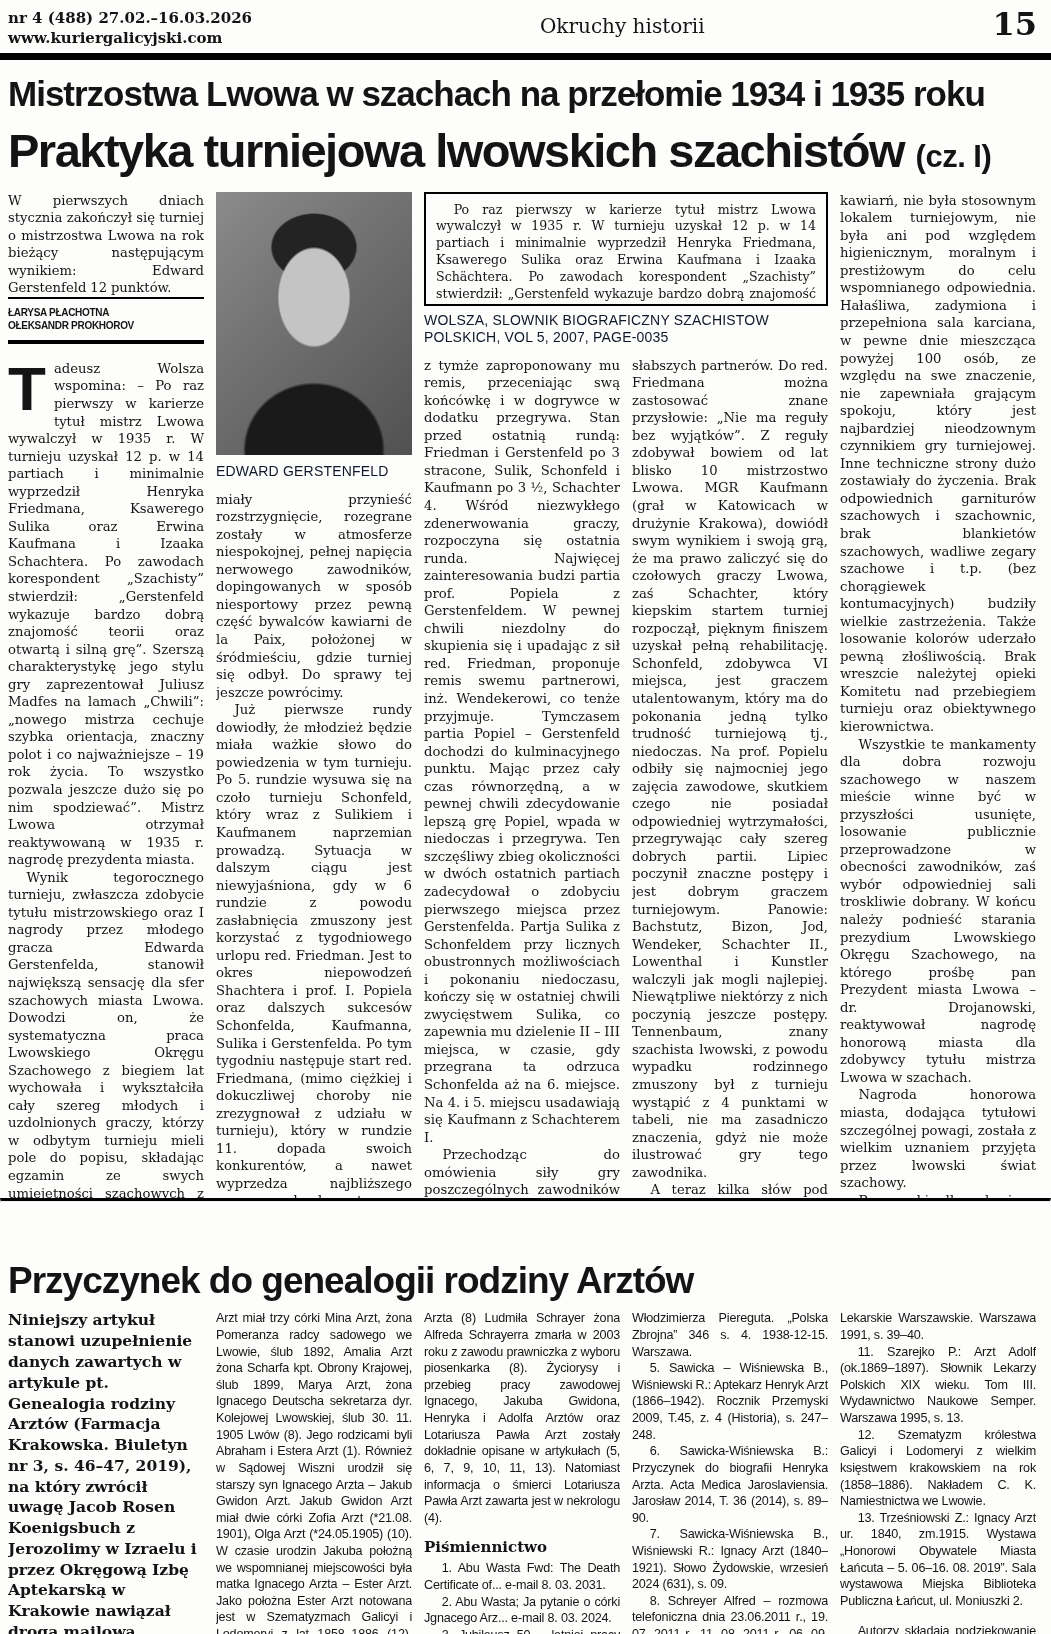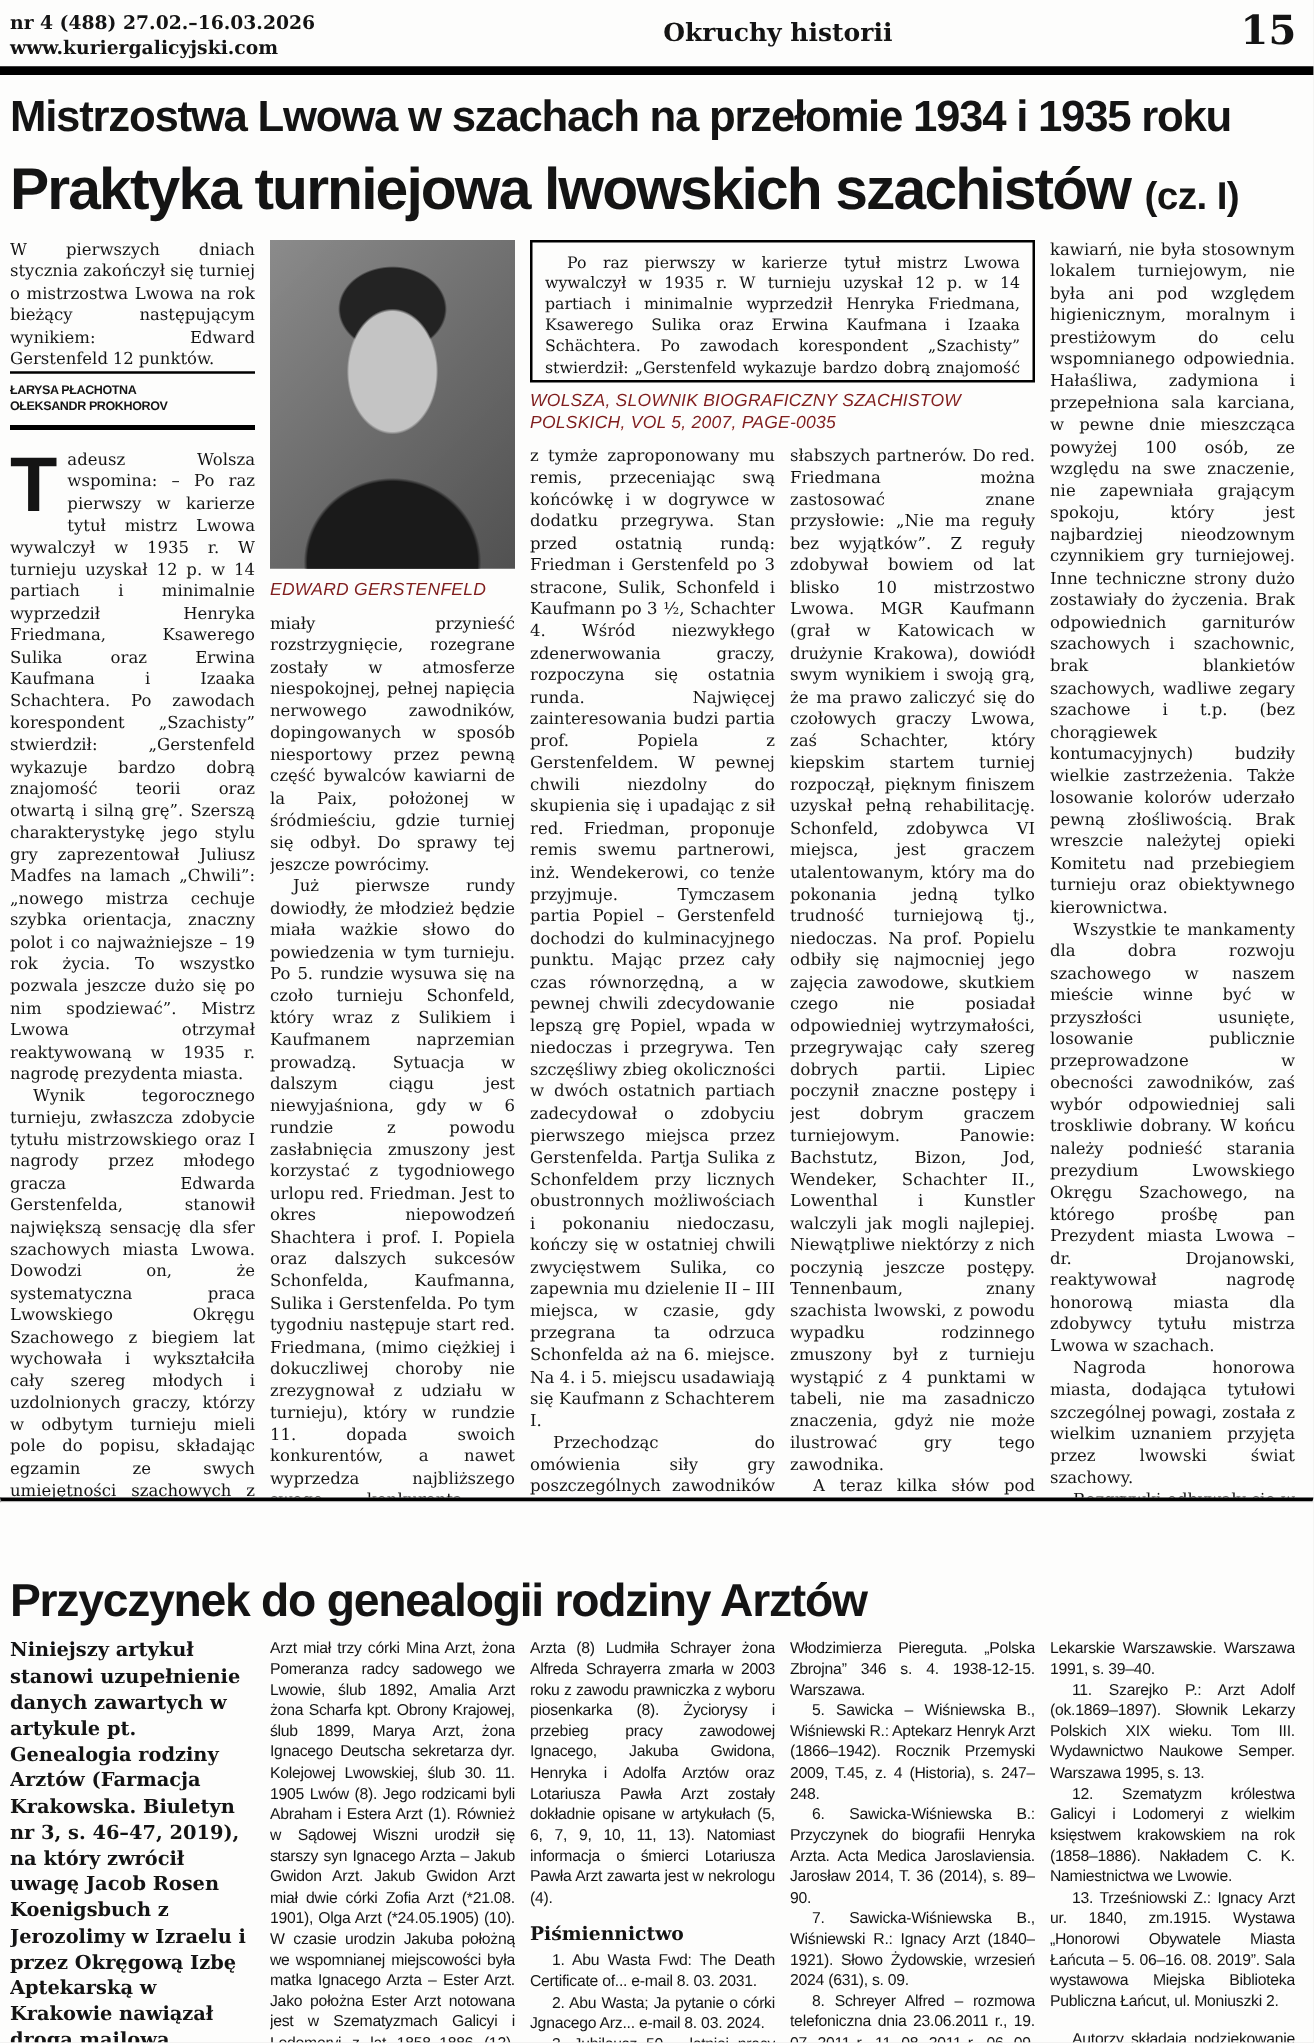--- a/index.html
+++ b/index.html
@@ -6,21 +6,21 @@
   html,body { background:#e9e9e9; }
   body { font-family:"DejaVu Serif", serif; color:#141414; }
   .page { width:1051px; height:1634px; background:#fdfdfc; margin:0 auto; overflow:hidden; position:relative; }
 
   
   .masthead { display:flex; justify-content:space-between; align-items:flex-start;
               padding:8px 10px 4px 8px; border-bottom:7px solid #000; }
   .mh-left { font-family:"DejaVu Serif", serif; font-size:15px; line-height:1.35; }
   .mh-issue { font-weight:bold; }
   .mh-site { font-weight:bold; }
-  .mh-section { font-family:"DejaVu Serif", serif; font-weight:bold; font-size:20px; padding-top:6px; }
+  .mh-section { font-family:"DejaVu Serif", serif; font-weight:normal; font-size:20px; padding-top:6px; }
   .mh-page { font-family:"DejaVu Serif", serif; font-weight:bold; font-size:32px; line-height:1; padding-right:4px; }
 
   
   .a1-head { padding:16px 8px 10px 8px; }
   .kicker { font-family:"Liberation Sans", sans-serif; font-weight:bold; font-size:35px;
             letter-spacing:-1px; line-height:1.05; }
   .title  { font-family:"Liberation Sans", sans-serif; font-weight:bold; font-size:47px;
             letter-spacing:-1.5px; line-height:1.05; margin-top:14px; }
   .title .suffix { font-size:31px; letter-spacing:-0.5px; }
 
@@ -43,21 +43,21 @@
              font-size:62px; line-height:0.82; padding:4px 8px 0 0; }
 
   .photo { width:196px; height:263px; margin-bottom:8px;
            background:
              radial-gradient(ellipse 58px 80px at 50% 40%, #c9c2b4 0 60%, rgba(0,0,0,0) 63%),
              radial-gradient(ellipse 66px 52px at 50% 21%, #262522 0 63%, rgba(0,0,0,0) 66%),
              radial-gradient(ellipse 100px 95px at 50% 98%, #1d1c1a 0 68%, rgba(0,0,0,0) 71%),
              linear-gradient(135deg,#8f8a81 0%, #6e6a62 55%, #55524c 100%);
            filter:grayscale(1) contrast(1.02); }
   .photo-caption, .quote-caption { font-family:"Liberation Sans", sans-serif; font-size:14px;
-           letter-spacing:0.2px; color:#7f1d1d; margin:2px 0 12px 0; text-transform:uppercase;font-style:italic; }
+           letter-spacing:0.2px; color:#0f172a; margin:2px 0 12px 0; text-transform:uppercase; }
 
   .quote-box { border:2px solid #000; padding:8px 10px; font-size:12.6px; line-height:1.34;
                text-align:justify; height:114px; overflow:hidden; }
   .quote-box p { text-indent:1.4em; }
   .quote-caption { margin:6px 0 10px 0; line-height:1.25; }
 
   
   .article-rule { border-top:3px solid #000; margin:0; }
 
   

